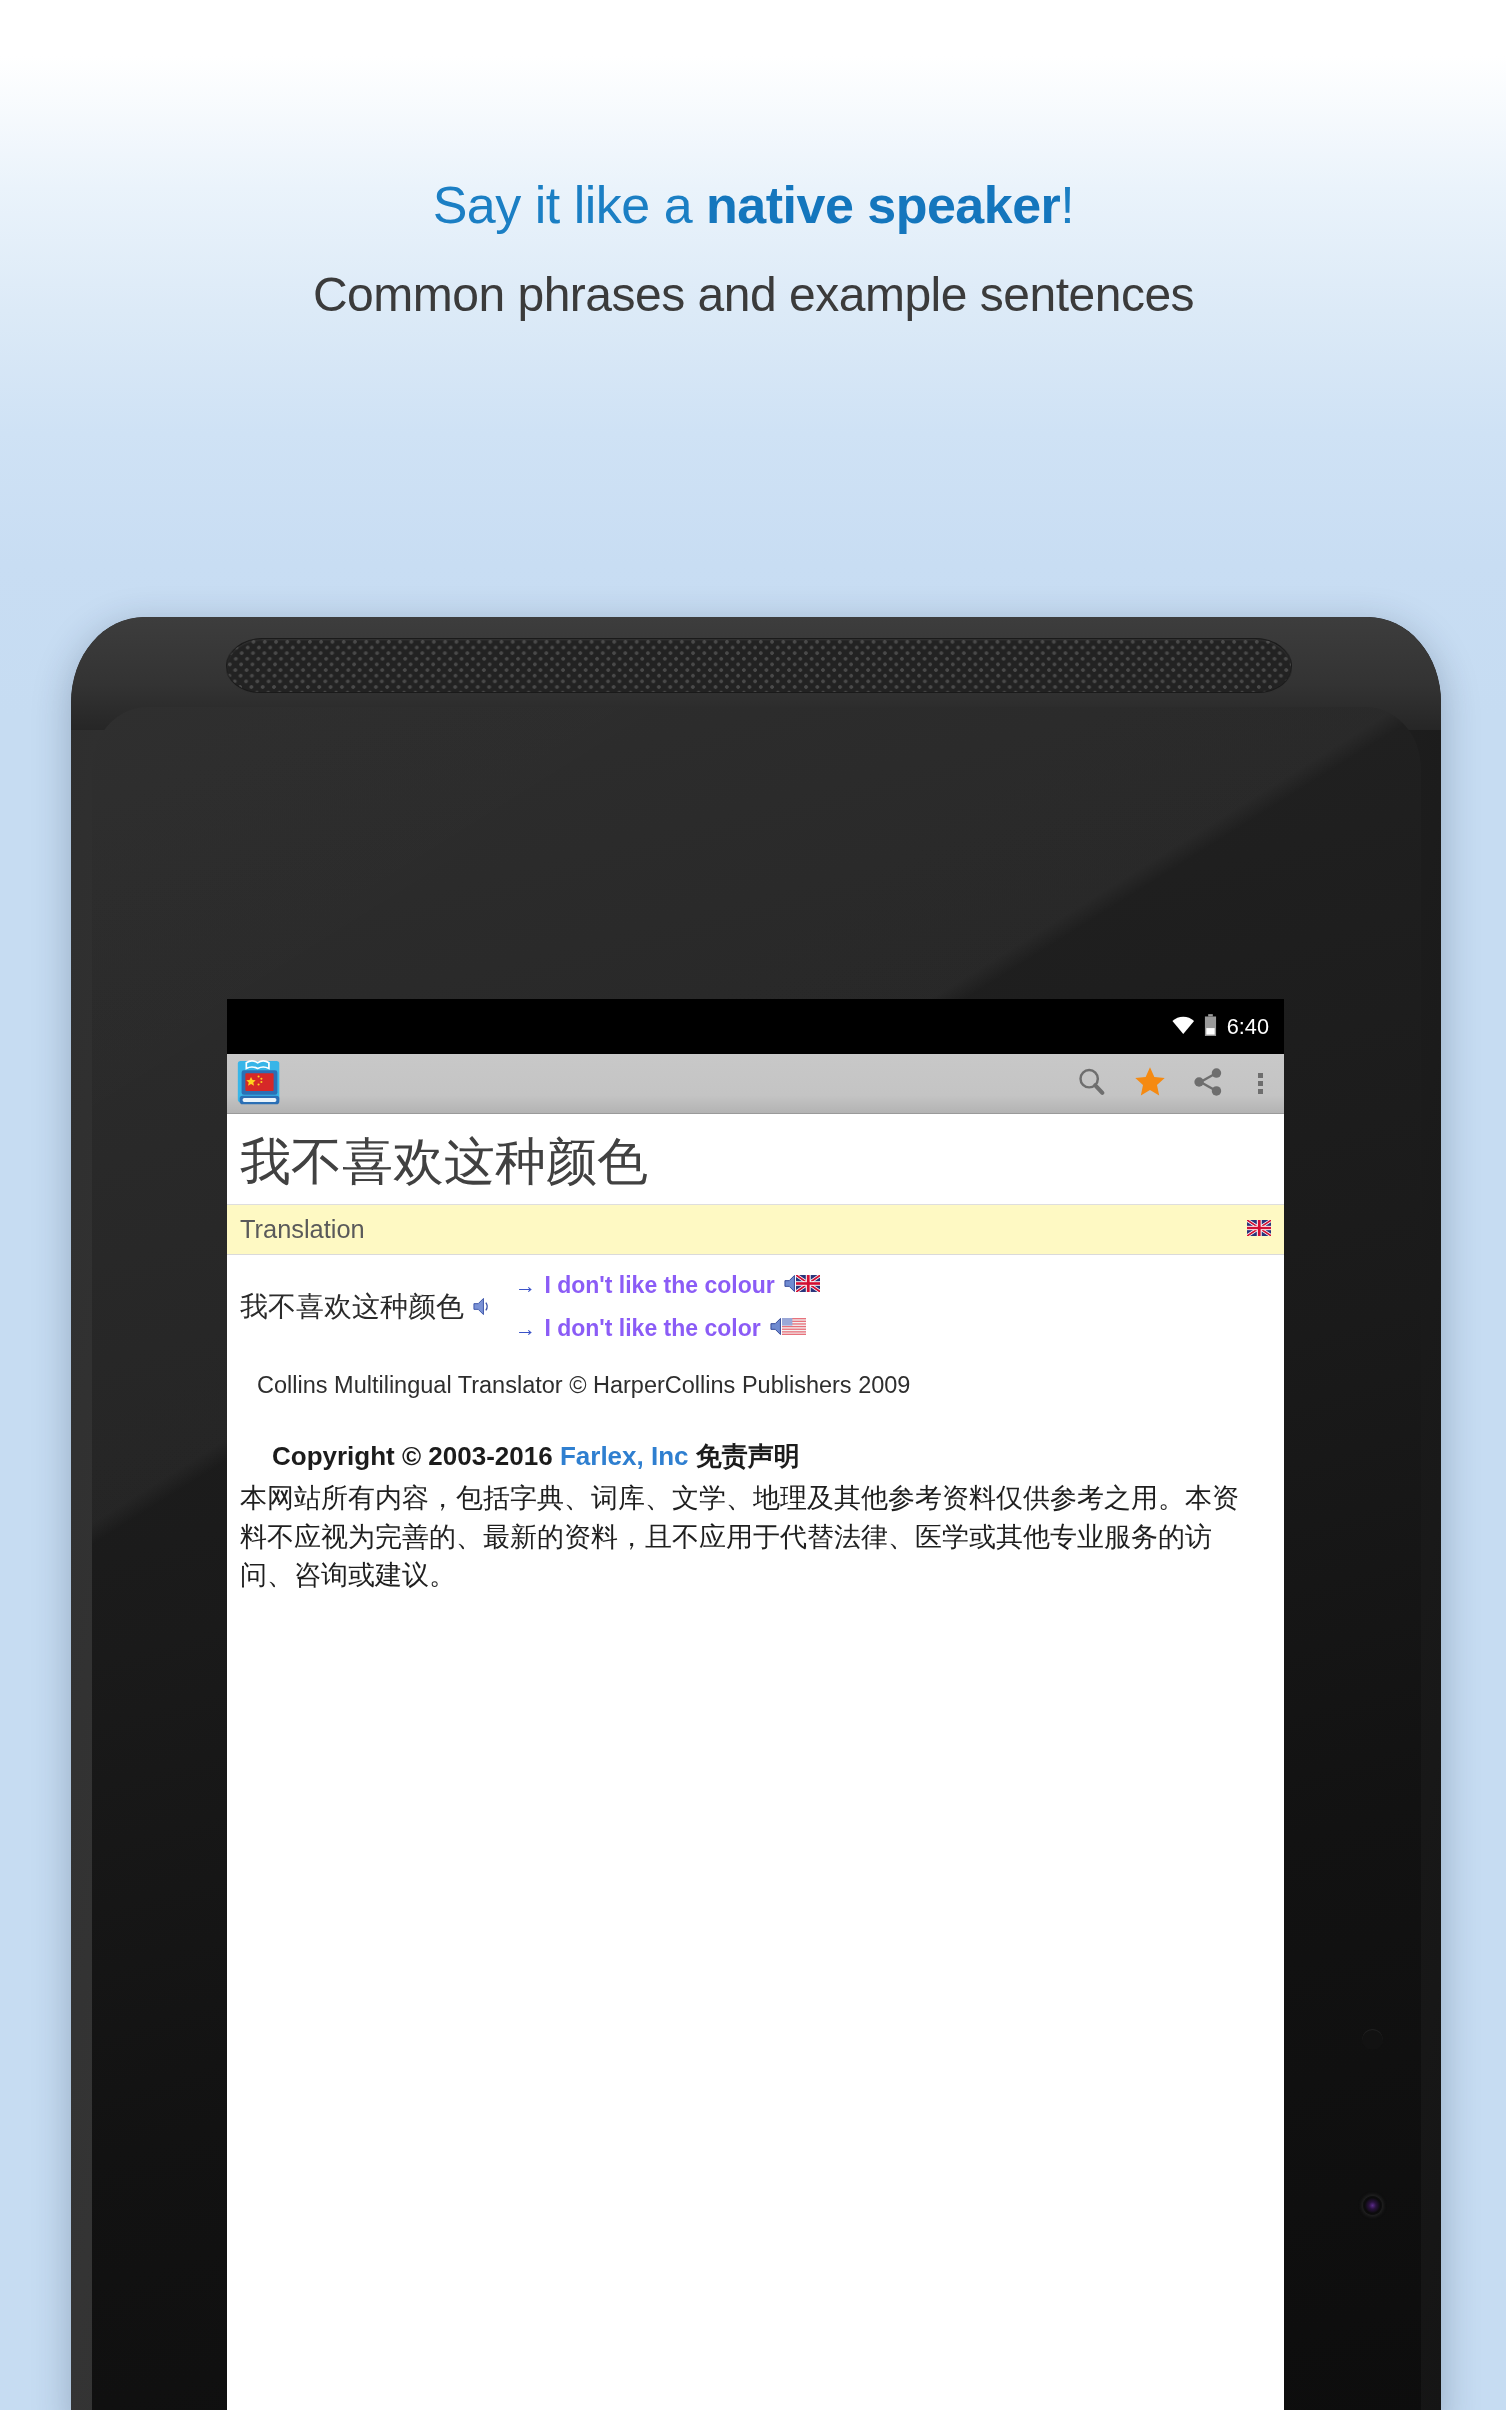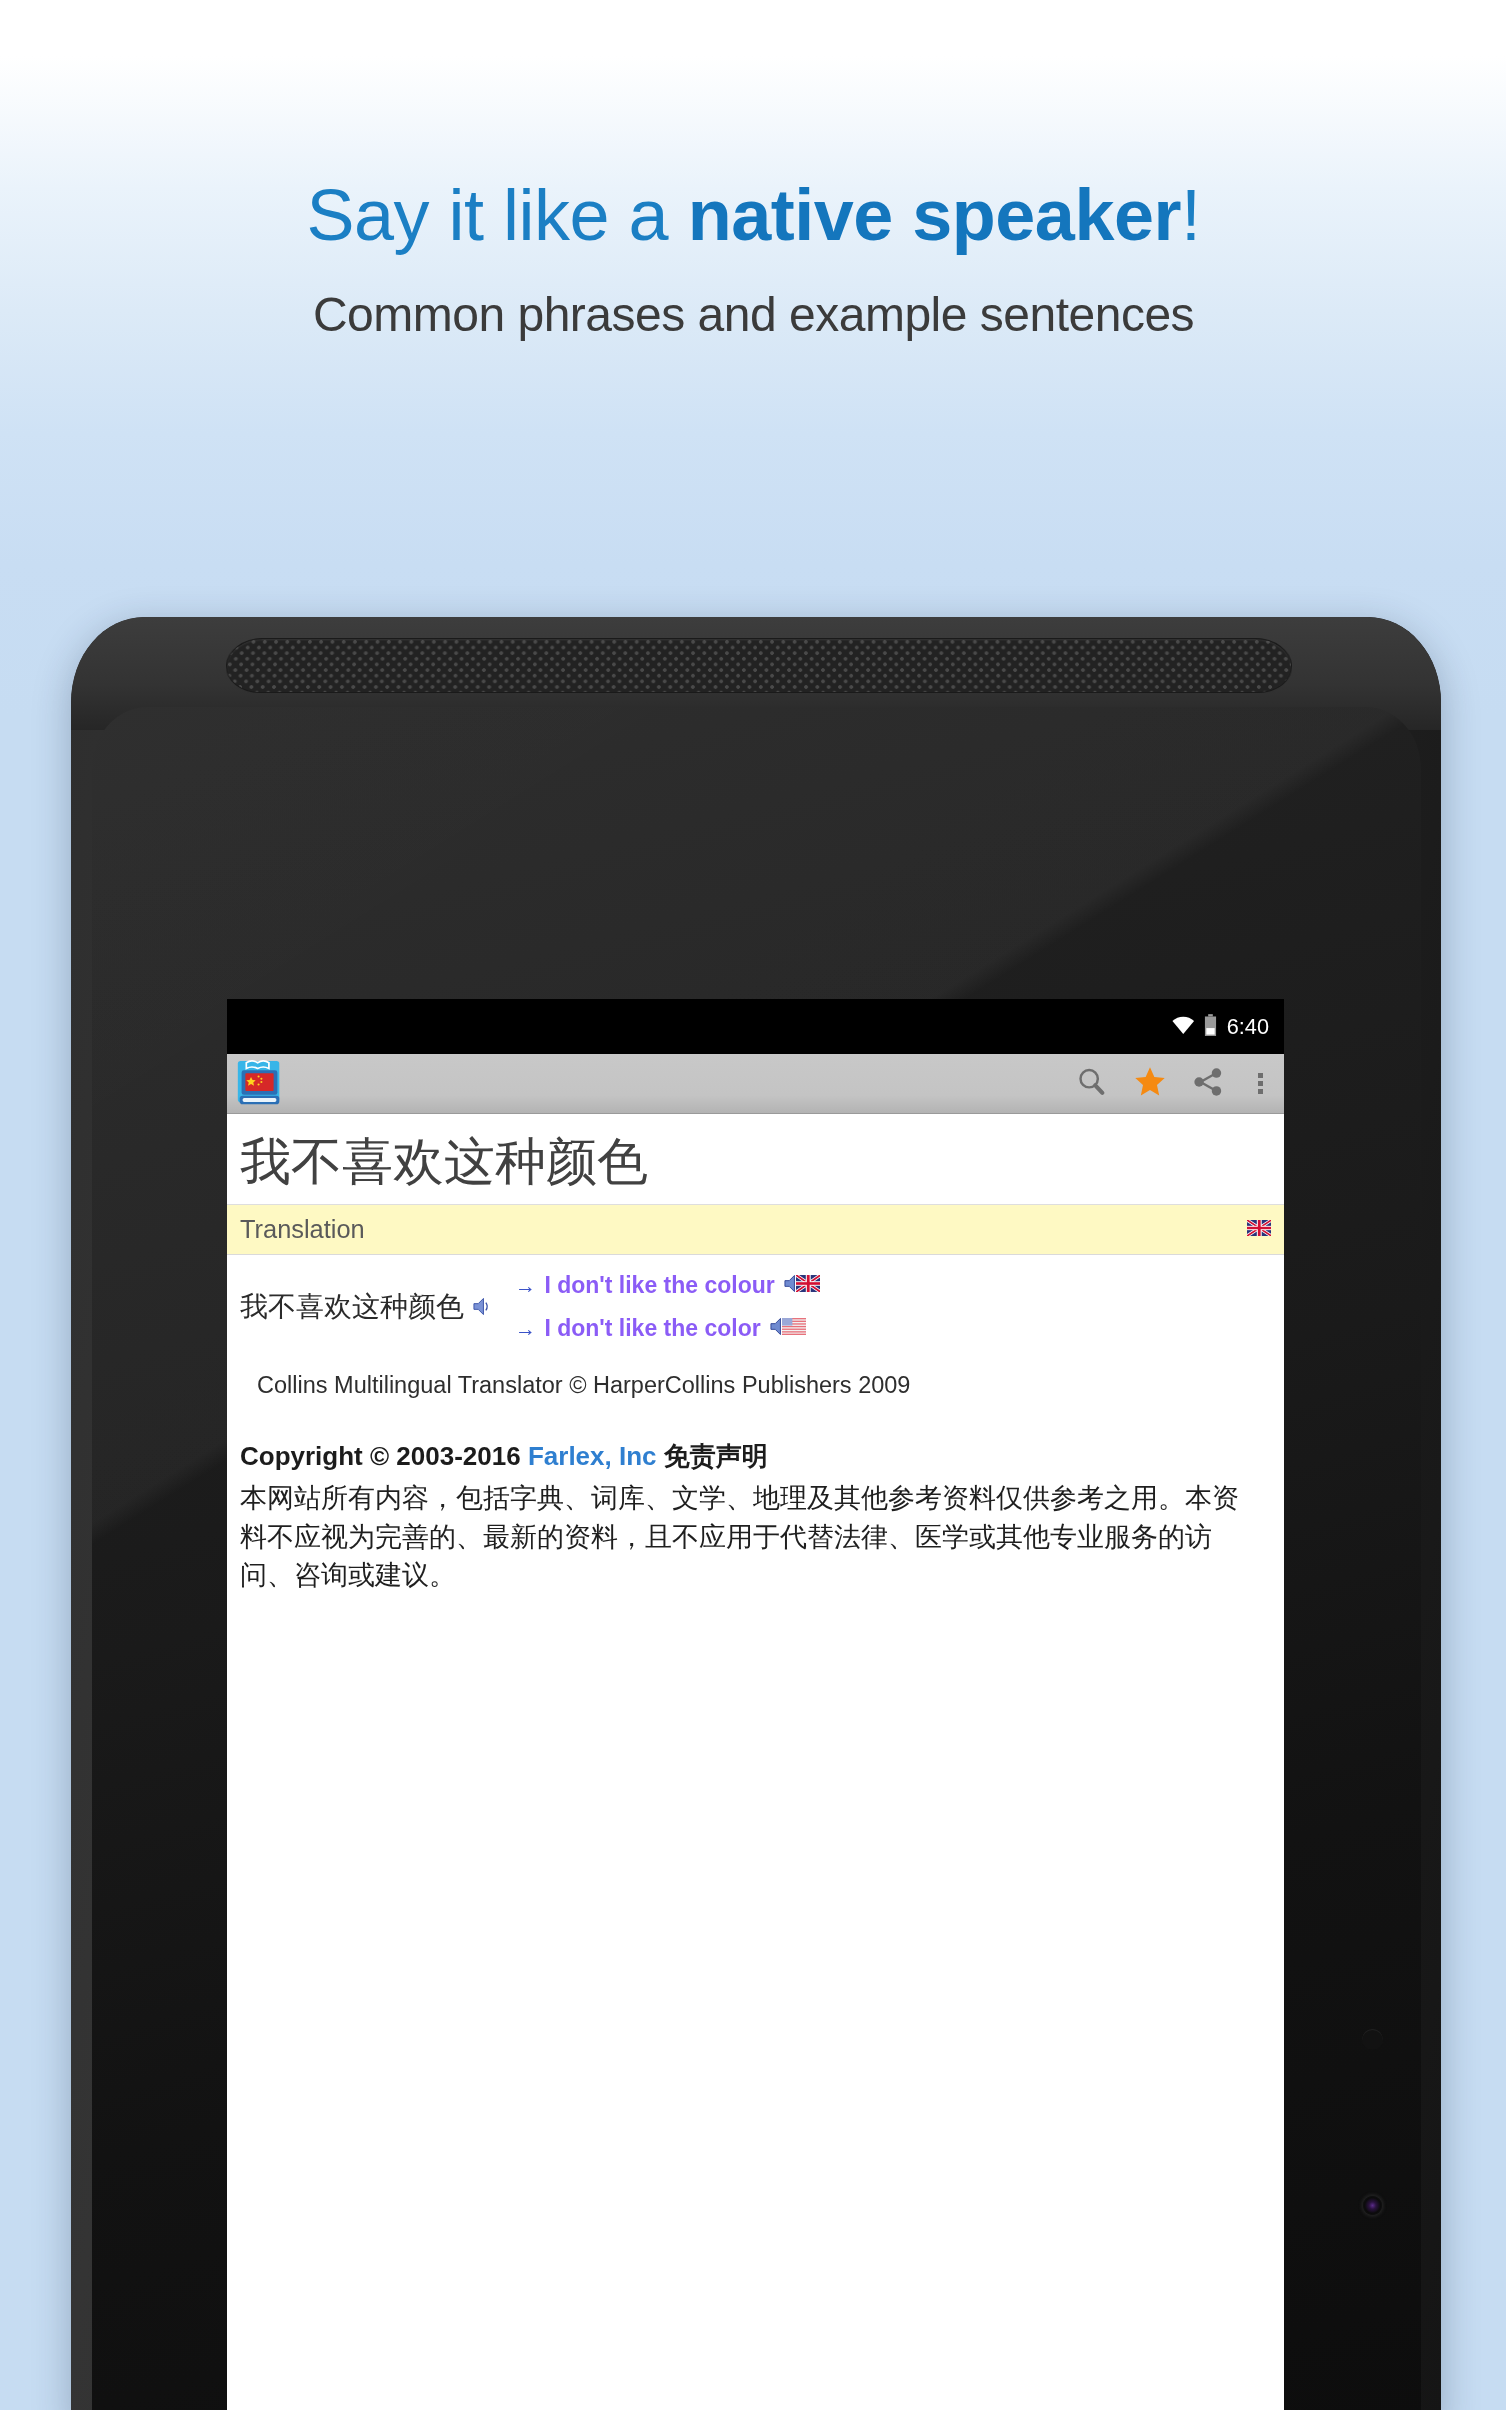--- a/index.html
+++ b/index.html
@@ -27,21 +27,21 @@
   .headline-wrap {
     position: absolute;
     top: 0;
     left: 0;
     width: 1507px;
     text-align: center;
   }
   .headline {
     margin: 0;
     padding-top: 179px;
-    font-size: 72px;
+    font-size: 52px;
     line-height: 1.0;
     color: #1b7fc4;
     font-weight: 400;
     letter-spacing: -0.5px;
     white-space: nowrap;
   }
   .headline .bold {
     font-weight: 700;
     color: #1476bd;
   }
@@ -287,20 +287,21 @@
     font-size: 23.5px;
     color: #2e2e2e;
     padding: 24.5px 13px 0 13px;
     margin-left: 17px;
   }
   .copyright {
     font-size: 26px;
     color: #1c1c1c;
     font-weight: 700;
     padding: 40px 13px 0 13px;
+    margin-left: 32px;
   }
   .copyright .farlex {
     color: #2f7fd0;
     font-weight: 700;
     text-decoration: none;
     cursor: pointer;
   }
   .disclaimer {
     font-size: 27px;
     line-height: 1.42;

